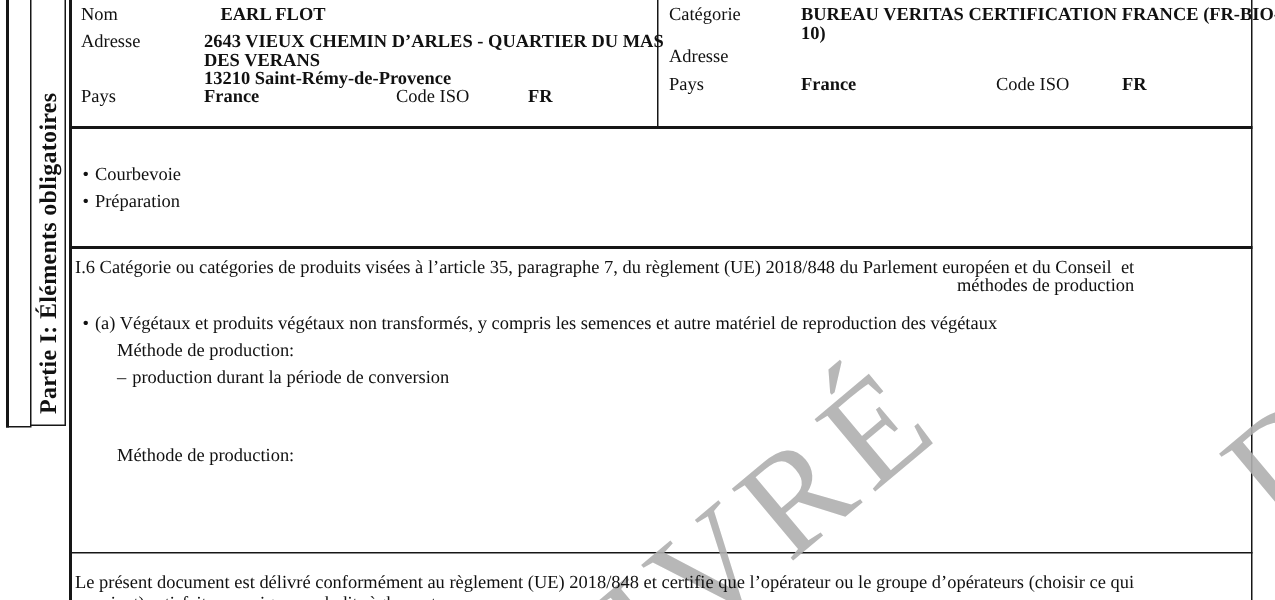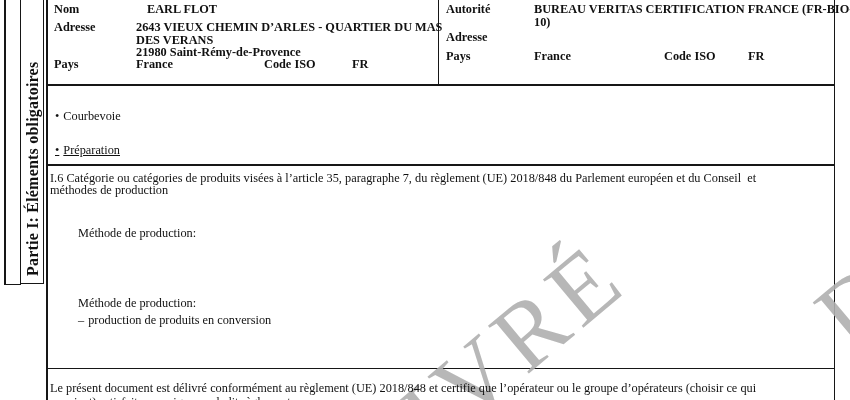--- a/index.html
+++ b/index.html
@@ -3,21 +3,21 @@
 <meta charset="utf-8">
 <style>
   html,body{margin:0;padding:0;}
   .page{
     position:relative; width:850px; height:400px; overflow:hidden;
     background:#ffffff; color:#111;
     font-family:"Liberation Serif","DejaVu Serif",serif;
     font-size:12.3px; line-height:12.5px;
   }
   .line{position:absolute; background:#161616;}
-  .lbl{font-weight:700;}
+  .lbl{font-weight:400;}
   .val{font-weight:700;}
   .ml{white-space:pre;}
   .part-box{
     position:absolute; left:20px; top:-4px; width:22px; height:287px;
     border:1.6px solid #161616; border-top:none;
   }
   .side-label{
     position:absolute; left:21px; top:-152px; height:428px; width:24px;
     writing-mode:vertical-rl; transform:rotate(180deg);
     font-weight:700; font-size:16px; letter-spacing:0.2px;
@@ -50,48 +50,51 @@
   <div class="line" style="left:46px; top:84px; width:789px; height:1.8px;"></div>
   <div class="line" style="left:46px; top:164px; width:789px; height:1.8px;"></div>
   <div class="line" style="left:46px; top:367.5px; width:789px; height:1.8px;"></div>
   <div class="line" style="left:437.5px; top:0; width:1.6px; height:84px;"></div>
 
   <div class="txt lbl" style="left:54px; top:3px;">Nom</div>
   <div class="txt val" style="left:136px; top:3px;margin-left:11px;">EARL FLOT</div>
   <div class="txt lbl" style="left:54px; top:21px;">Adresse</div>
   <div class="txt val ml" style="left:136px; top:21px;">2643 VIEUX CHEMIN D’ARLES - QUARTIER DU MAS
 DES VERANS
-21980 Saint-Rémy-de-Provence</div>
+13210 Saint-Rémy-de-Provence</div>
   <div class="txt lbl" style="left:54px; top:58px;">Pays</div>
   <div class="txt val" style="left:136px; top:58px;">France</div>
   <div class="txt lbl" style="left:264px; top:58px;">Code ISO</div>
   <div class="txt val" style="left:352px; top:58px;">FR</div>
 
-  <div class="txt lbl" style="left:446px; top:3px;">Autorité</div>
+  <div class="txt lbl" style="left:446px; top:3px;">Catégorie</div>
   <div class="txt val ml" style="left:534px; top:3px;">BUREAU VERITAS CERTIFICATION FRANCE (FR-BIO-
 10)</div>
   <div class="txt lbl" style="left:446px; top:31px;">Adresse</div>
   <div class="txt lbl" style="left:446px; top:50px;">Pays</div>
   <div class="txt val" style="left:534px; top:50px;">France</div>
   <div class="txt lbl" style="left:664px; top:50px;">Code ISO</div>
   <div class="txt val" style="left:748px; top:50px;">FR</div>
 
   <div class="txt" style="left:55px; top:110px;">
     <span>•</span><span class="bullet-gap"></span><span>Courbevoie</span>
   </div>
-  <div class="txt" style="left:55px; top:144px;text-decoration:underline;">
+  <div class="txt" style="left:55px; top:128px;">
     <span>•</span><span class="bullet-gap"></span><span>Préparation</span>
   </div>
 
-  <div class="txt ml" style="left:50px; top:173px; line-height:11.5px;">I.6 Catégorie ou catégories de produits visées à l’article 35, paragraphe 7, du règlement (UE) 2018/848 du Parlement européen et du Conseil  et
+  <div class="txt ml" style="left:50px; top:173px; line-height:11.5px;text-align:right;">I.6 Catégorie ou catégories de produits visées à l’article 35, paragraphe 7, du règlement (UE) 2018/848 du Parlement européen et du Conseil  et
 méthodes de production</div>
 
+  <div class="txt" style="left:55px; top:209px;">
+    <span>•</span><span class="bullet-gap"></span><span>(a) Végétaux et produits végétaux non transformés, y compris les semences et autre matériel de reproduction des végétaux</span>
+  </div>
   <div class="txt" style="left:78px; top:227px;">Méthode de production:</div>
+  <div class="txt" style="left:78px; top:245px;">
+    <span>–</span><span class="bullet-gap"></span><span>production durant la période de conversion</span>
+  </div>
 
   <div class="txt" style="left:78px; top:297px;">Méthode de production:</div>
-  <div class="txt" style="left:78px; top:314px;">
-    <span>–</span><span class="bullet-gap"></span><span>production de produits en conversion</span>
-  </div>
 
   <div class="txt ml" style="left:50px; top:382px; line-height:13.5px;">Le présent document est délivré conformément au règlement (UE) 2018/848 et certifie que l’opérateur ou le groupe d’opérateurs (choisir ce qui
 convient) satisfait aux exigences dudit règlement.</div>
 
 </div>
 
 </body></html>

